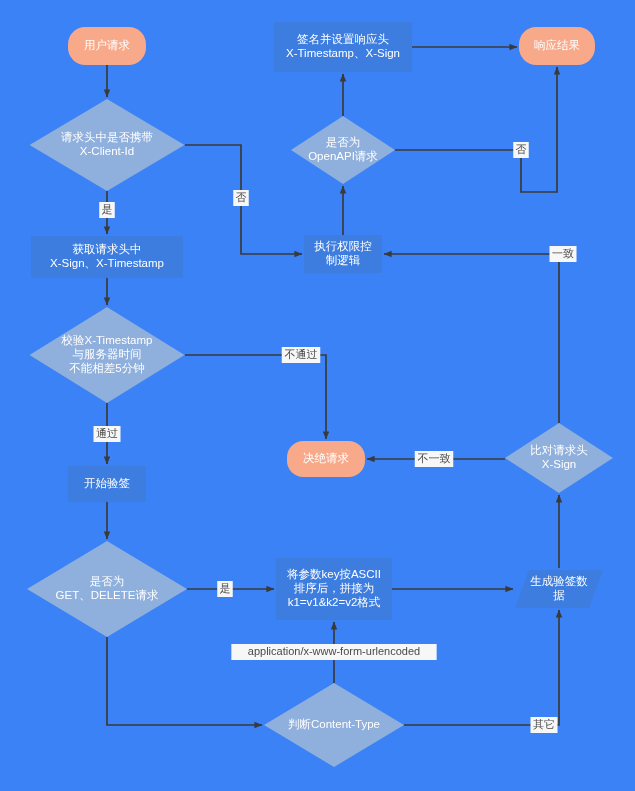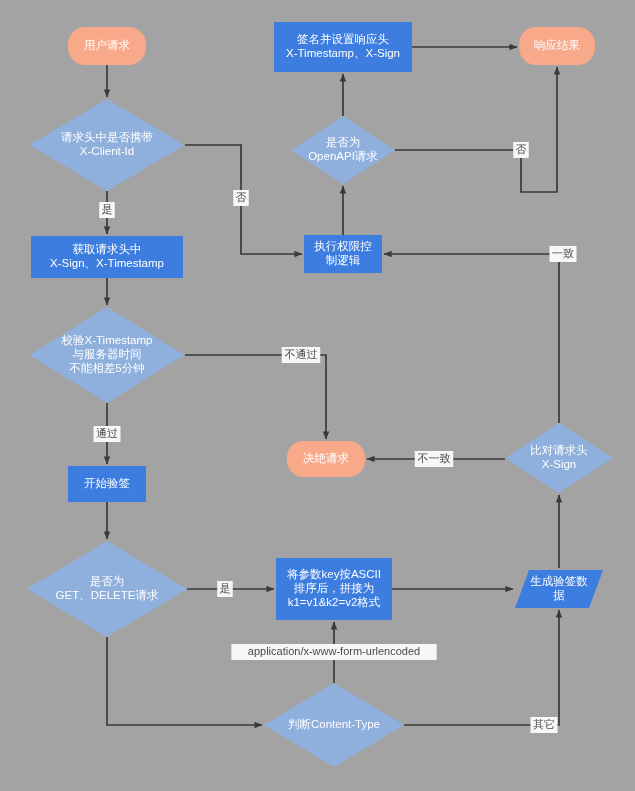--- a/index.html
+++ b/index.html
@@ -10,21 +10,21 @@
   body {
     width: 635px;
     height: 791px;
     font-family: "Liberation Sans", "DejaVu Sans", sans-serif;
     overflow: hidden;
   }
   #flow-root {
     position: relative;
     width: 635px;
     height: 791px;
-    background: #a3a3a3;
+    background: #3b82f6;
   }
   svg#flow-svg {
     position: absolute;
     top: 0;
     left: 0;
     width: 635px;
     height: 791px;
     display: block;
   }
   .node-label {

